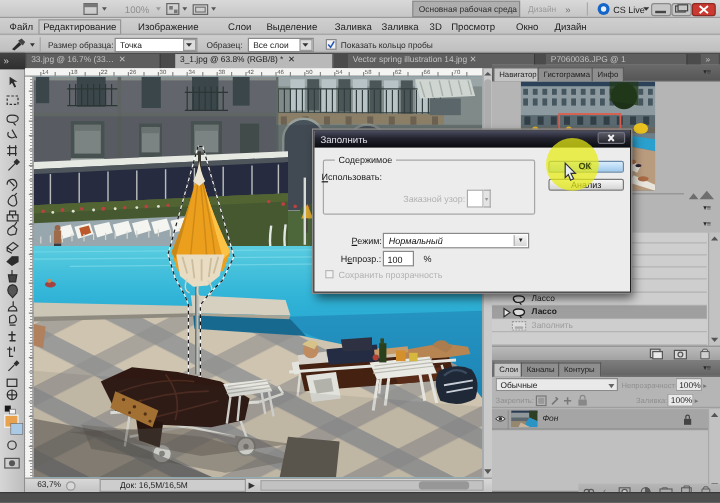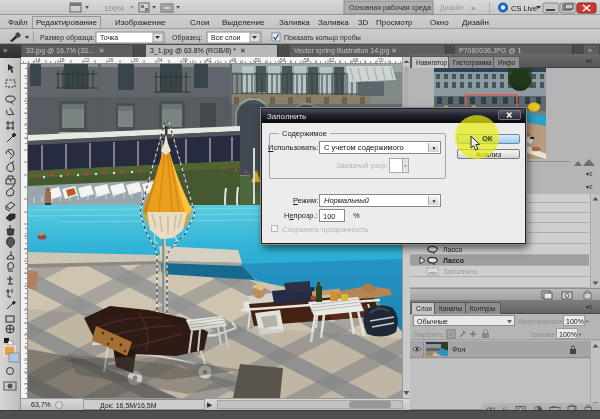--- a/index.html
+++ b/index.html
@@ -825,21 +825,20 @@
   <div id="dlgtitle">Заполнить</div>
   <div class="abs" style="left:236px;top:1px;width:23px;height:10px;background:linear-gradient(#5a5a66,#26262e);border:1px solid #74747e;border-radius:2px;">
    <svg width="21" height="8">
           <path d="M8 1.5 L12.5 6.5 M12.5 1.5 L8 6.5" stroke="#f0f0f0" stroke-width="1.6"></path>
         </svg>
   </div>
   <div class="grp" style="left:7px;top:24px;width:177px;height:46px;">
         <span class="grplbl">Содержимое</span>
       </div>
   <span class="abs" style="left:6px;top:34px;"><u>И</u>спользовать:</span>
-  <div class="combo" style="left:57px;top:32px;width:122px;height:13px;">С учетом содержимого<span class="arr">▼</span></div>
   <span class="abs" style="left:74px;top:52px;color:#b2b2b2;">Заказной узор:</span>
   <div class="abs" style="left:127px;top:49px;width:14px;height:15px;border:1px solid #aaa;background:#fff;"></div>
   <div class="abs" style="left:141px;top:49px;width:6px;height:15px;border:1px solid #aaa;border-left:none;background:#e4e4e4;"><svg width="5" height="14">
           <polygon points="1,6 4,6 2.5,8.5" fill="#999"></polygon>
         </svg></div>
   <span class="abs" style="left:31px;top:87px;"><u>Р</u>ежим:</span>
   <div class="combo" style="left:57px;top:85px;width:122px;height:13px;font-style:italic;">Нормальный<span class="arr">▼</span></div>
   <span class="abs" style="left:22px;top:102px;">Н<u>е</u>прозр.:</span>
   <div class="abs" style="left:57px;top:100px;width:26px;height:13px;background:#fff;border:1px solid #888;padding:2px 0 0 3px;">100</div>
   <span class="abs" style="left:91px;top:102px;">%</span>

